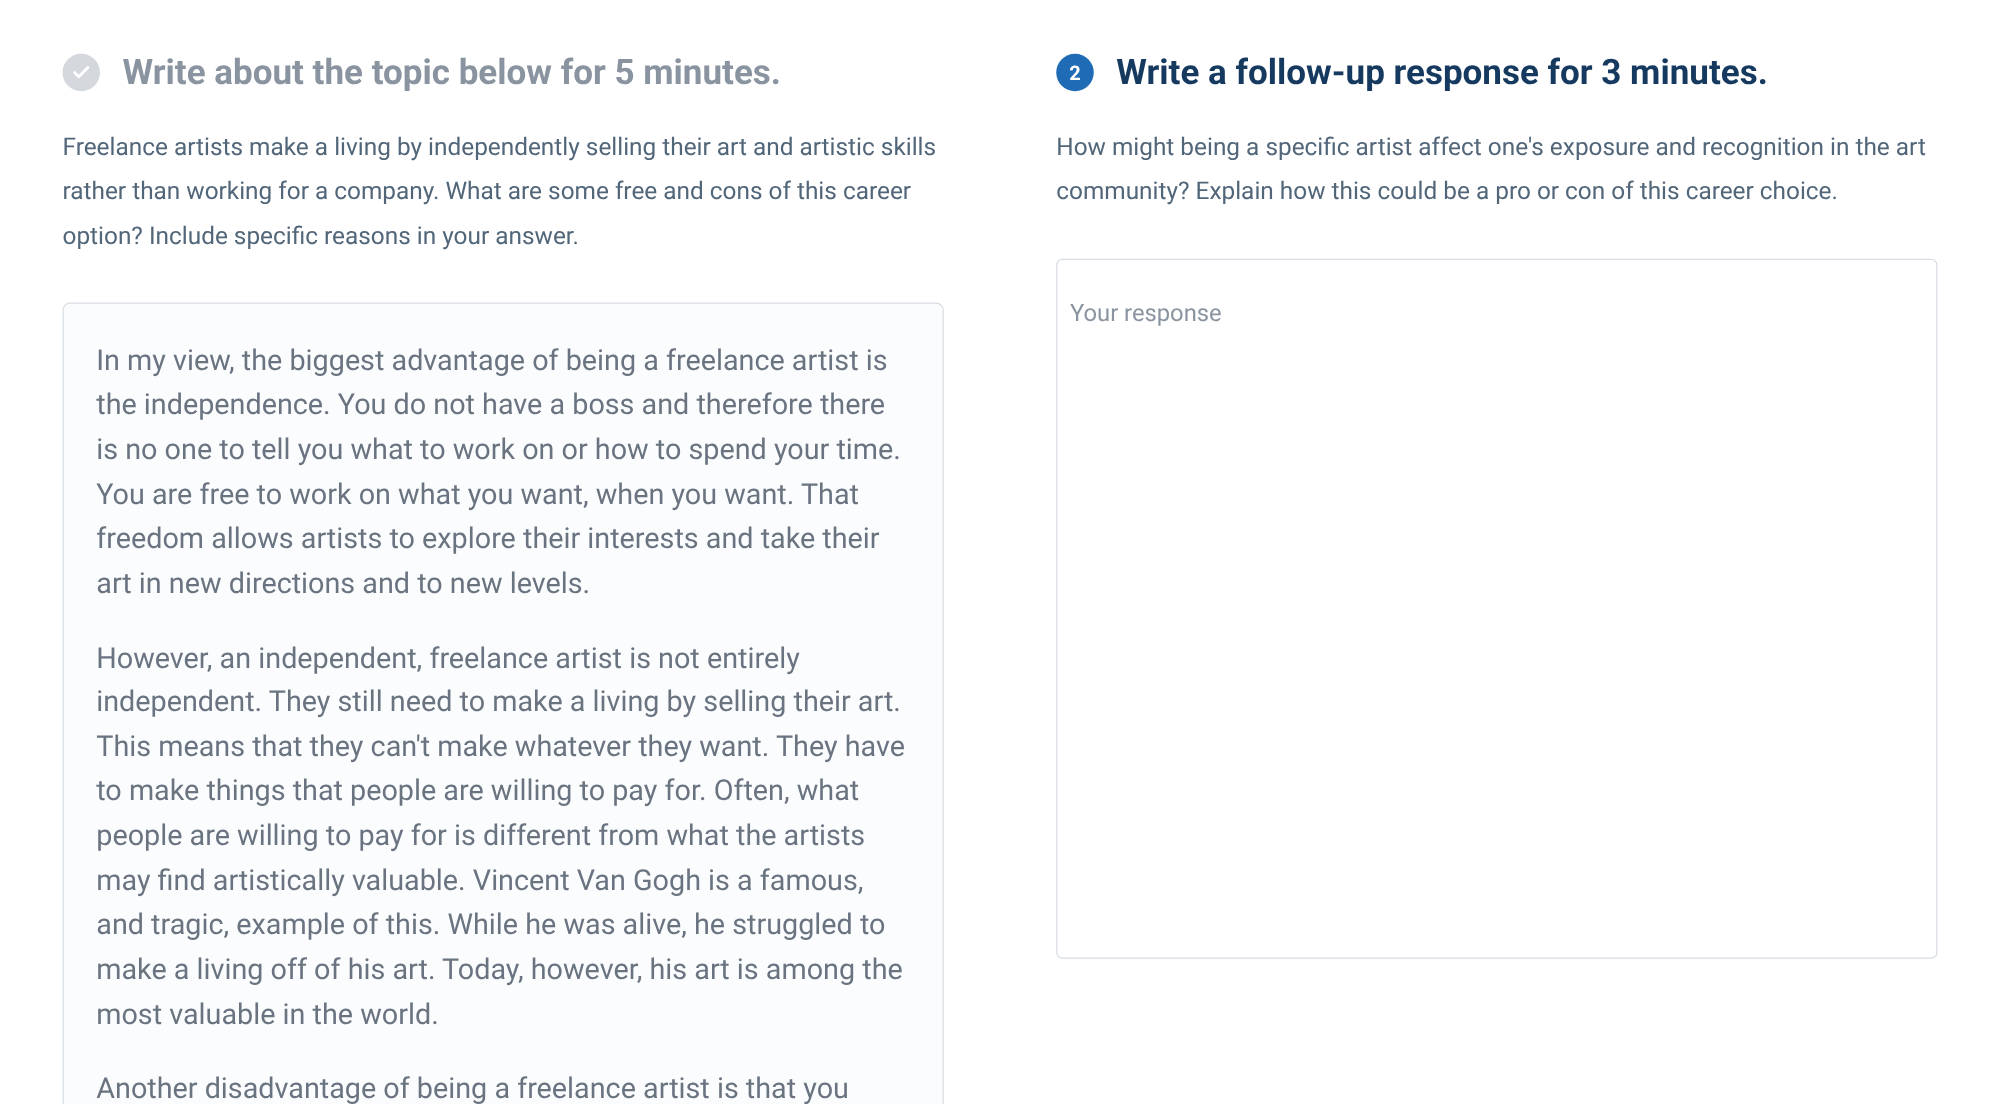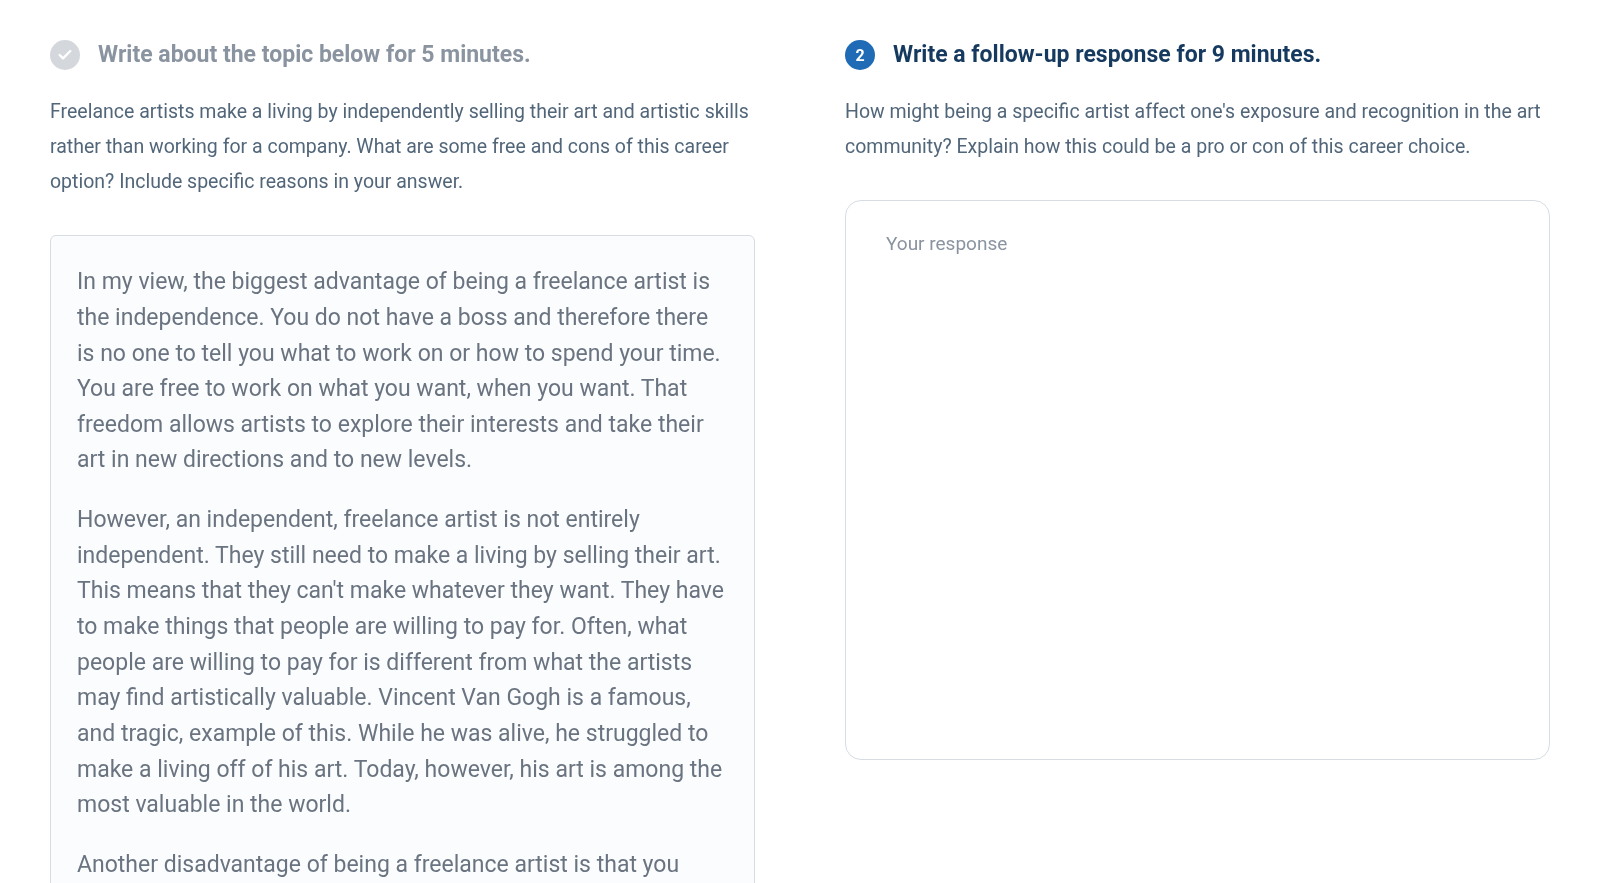--- a/index.html
+++ b/index.html
@@ -40,21 +40,21 @@
       background: #d4d8dd;
     }
     .badge-done svg {
       width: 16px;
       height: 16px;
     }
     .badge-active {
       background: #1f6bb5;
     }
     .heading {
-      font-size: 23px;
+      font-size: 28px;
       font-weight: 700;
       line-height: 1.3;
     }
     .heading-muted {
       color: #8a94a0;
     }
     .heading-active {
       color: #163a5f;
     }
     .prompt-text {
@@ -75,22 +75,22 @@
       background: #fbfcfd;
     }
     .response-box p {
       margin-bottom: 24px;
     }
     .response-box p:last-child {
       margin-bottom: 0;
     }
     .input-box {
       border: 1px solid #d7dde3;
-      border-radius: 16px;
-      padding: 28px 40px;
+      border-radius: 5px;
+      padding: 28px 10px;
       font-size: 19px;
       line-height: 1.55;
       color: #6a7481;
       min-height: 560px;
       width: 100%;
       resize: none;
       font-family: inherit;
       outline: none;
       background: #fff;
     }
@@ -115,18 +115,18 @@
     <div class="response-box">
       <p>In my view, the biggest advantage of being a freelance artist is the independence. You do not have a boss and therefore there is no one to tell you what to work on or how to spend your time. You are free to work on what you want, when you want. That freedom allows artists to explore their interests and take their art in new directions and to new levels.</p>
       <p>However, an independent, freelance artist is not entirely independent. They still need to make a living by selling their art. This means that they can't make whatever they want. They have to make things that people are willing to pay for. Often, what people are willing to pay for is different from what the artists may find artistically valuable. Vincent Van Gogh is a famous, and tragic, example of this. While he was alive, he struggled to make a living off of his art. Today, however, his art is among the most valuable in the world.</p>
       <p>Another disadvantage of being a freelance artist is that you don't have a predictable paycheck. When you work for a company, they will send you money every 2 weeks or 1 month. But as a freelancer, you could earn a lot of money 1 month but then not very much the other month. This can be quite stressful.</p>
     </div>
   </div>
 
   <div class="column">
     <div class="header-row">
       <div class="badge badge-active">2</div>
-      <h2 class="heading heading-active">Write a follow-up response for 9 minutes.</h2>
+      <h2 class="heading heading-active">Write a follow-up response for 3 minutes.</h2>
     </div>
     <div class="prompt-text">How might being a specific artist affect one's exposure and recognition in the art community? Explain how this could be a pro or con of this career choice.</div>
     <textarea class="input-box" placeholder="Your response" style=""></textarea>
   </div>
 </div>
 
 </body></html>

